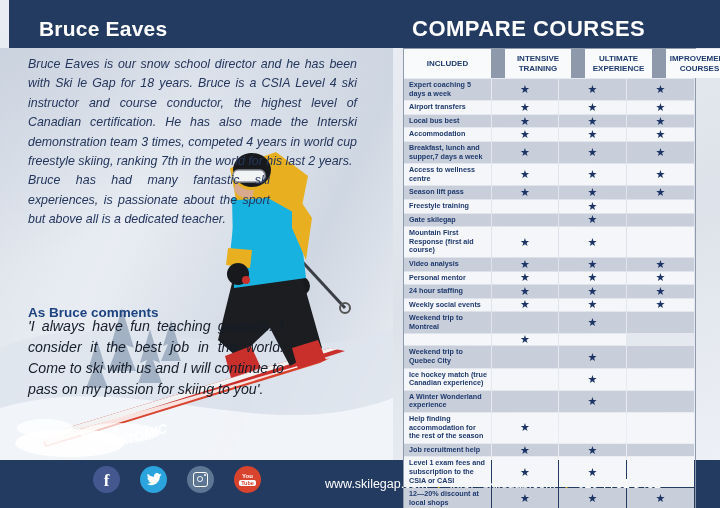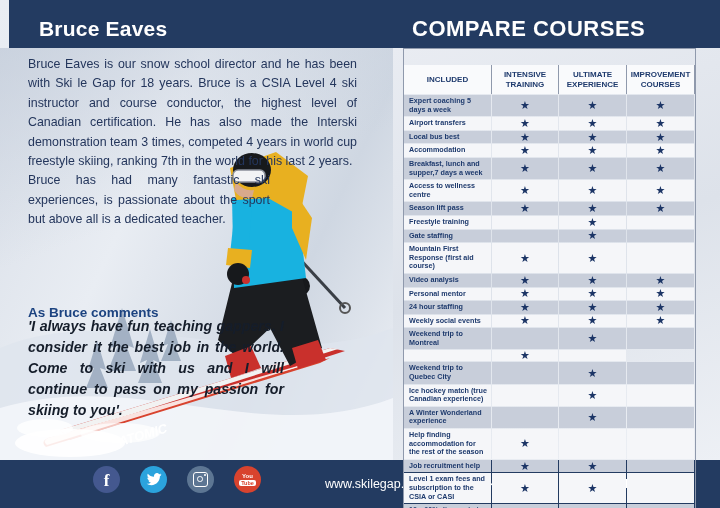--- a/index.html
+++ b/index.html
@@ -28,45 +28,44 @@
     position:absolute; left:0; top:48px; width:393px; height:412px; overflow:hidden;
     background:
       linear-gradient(160deg, rgba(190,200,215,.55) 0%, rgba(235,240,246,0) 40%),
       linear-gradient(115deg,#d9dfe8 0%,#e9edf3 35%,#cfd7e2 70%,#eef1f6 100%);
   }
   .photo-svg{ position:absolute; left:0; top:0; }
   
   .left-text{ position:absolute; left:28px; top:55px; z-index:3; }
   .bio-p{
     width:329px; text-align:justify; color:#24365c;
-    font-size:12.4px; line-height:19.4px; font-weight:500;
+    font-size:12.4px; line-height:19.4px; font-weight:500;font-style:italic;
   }
   .bio-p2{ width:242px; }
   .comments-label{
     position:absolute; left:28px; top:297px; z-index:3;
     color:#1c4380; font-weight:bold; font-size:13.5px;margin-top:8px;
   }
   .quote{
     position:absolute; left:28px; top:316px; width:256px; z-index:3;
-    color:#151d2a; font-size:14.2px; font-weight:bold; font-style:italic;
+    color:#151d2a; font-size:14.2px; font-weight:normal; font-style:italic;
     line-height:21px; text-align:justify;
   }
   
   .right-area{
     position:absolute; left:393px; top:48px; width:327px; height:412px;
     background:linear-gradient(160deg,#e9ecf2 0%,#dde2ea 50%,#edf0f5 100%);
   }
   .compare-table{
     position:absolute; left:403px; top:48px; width:293px; z-index:2;
     border:1px solid #8f99ac;
   }
   .t-head{
-    display:grid; grid-template-columns:87px 66px 67px 67px; column-gap:1px;
+    display:grid; grid-template-columns:87px 66px 67px 67px; column-gap:14px;
     background:#8f99ac;
-    margin-top:16px;
   }
   .t-head-cell{
     background:#f9fafc; color:#1e3a6d; font-weight:bold; font-size:8px;
     line-height:10px; text-align:center; display:flex; align-items:center;
     justify-content:center; min-height:29px; padding:2px 1px;
   }
   .t-body{ display:block; background:transparent; }
   .t-row{
     display:grid; grid-template-columns:87px 66px 67px 67px; column-gap:1px;
     margin-top:1px;
@@ -238,21 +237,21 @@
           <div class="t-cell t-star">★</div>
           <div class="t-cell t-star">★</div>
         </div>
         <div class="t-row light">
           <div class="t-cell t-label">Freestyle training</div>
           <div class="t-cell t-star"></div>
           <div class="t-cell t-star">★</div>
           <div class="t-cell t-star"></div>
         </div>
         <div class="t-row shaded">
-          <div class="t-cell t-label">Gate staffing</div>
+          <div class="t-cell t-label">Gate skilegap</div>
           <div class="t-cell t-star"></div>
           <div class="t-cell t-star">★</div>
           <div class="t-cell t-star"></div>
         </div>
         <div class="t-row light">
           <div class="t-cell t-label">Mountain First Response (first aid course)</div>
           <div class="t-cell t-star">★</div>
           <div class="t-cell t-star">★</div>
           <div class="t-cell t-star"></div>
         </div>

